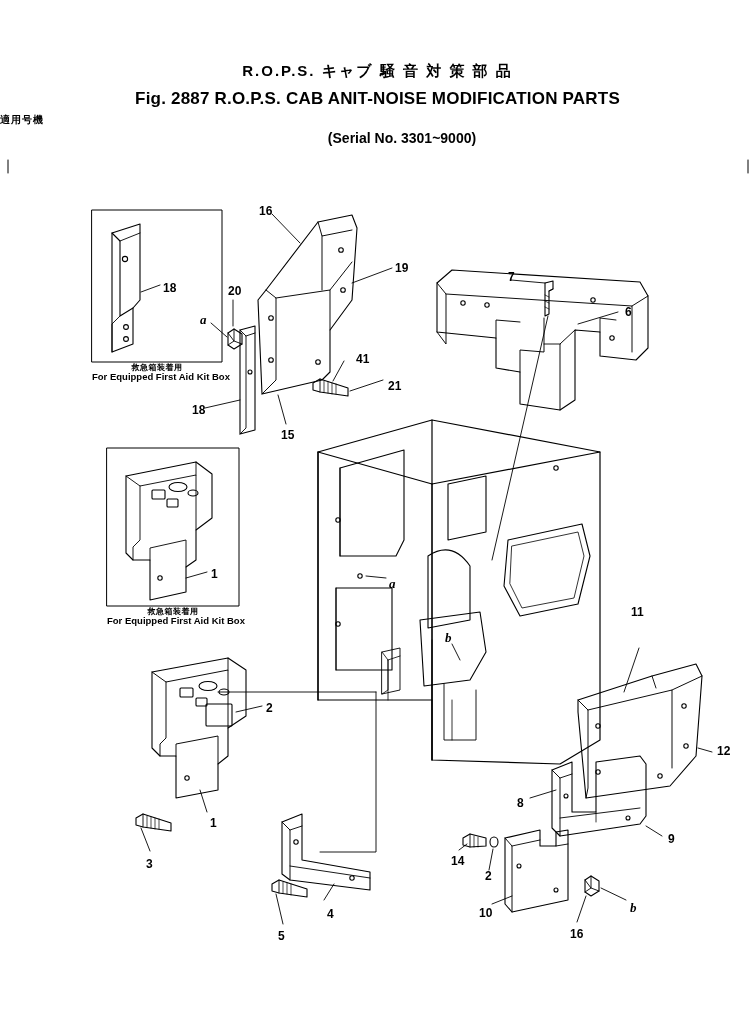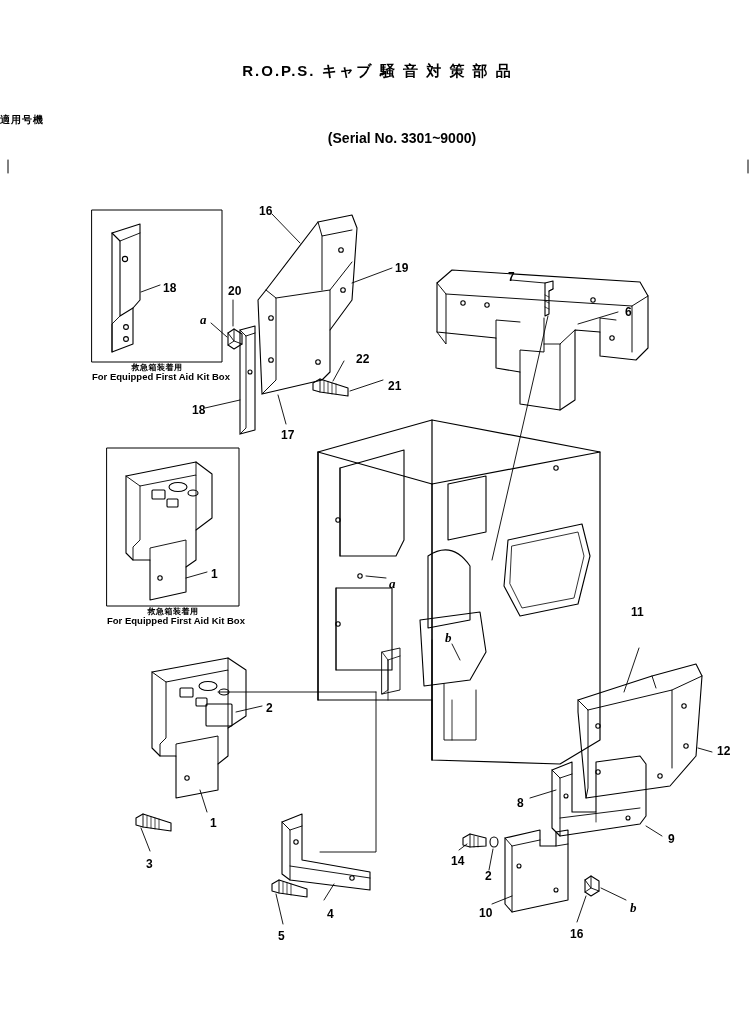--- a/index.html
+++ b/index.html
@@ -96,20 +96,21 @@
     text-align: center;
   }
   svg { display: block; }
 </style>
 </head>
 <body>
 
 <div id="sheet">
 
   <div class="hdr" id="hdr-jp1">R.O.P.S. キャブ 騒 音 対 策 部 品</div>
+  <div class="hdr" id="hdr-title">Fig. 2887  R.O.P.S. CAB ANIT-NOISE MODIFICATION PARTS</div>
   <div id="hdr-jp2">適用号機</div>
   <div id="hdr-serial">(Serial No. 3301~9000)</div>
 
   <svg width="755" height="1014" viewBox="0 0 755 1014" style="position:absolute;left:0;top:0;">
     <g fill="none" stroke="#000" stroke-width="1.1" stroke-linejoin="round" stroke-linecap="round">
 
       <path d="M8 160 L8 173" stroke-width="1"></path>
       <path d="M748 160 L748 173" stroke-width="1"></path>
 
       <rect x="92" y="210" width="130" height="152" stroke-width="1"></rect>
@@ -332,24 +333,24 @@
     <div class="jp">救急箱装着用</div>
     <div class="en">For Equipped First Aid Kit Box</div>
   </div>
 
   <div class="cn" style="left:259px; top:205px;">16</div>
   <div class="cn" style="left:395px; top:262px;">19</div>
   <div class="cn" style="left:508px; top:271px;">7</div>
   <div class="cn" style="left:625px; top:306px;">6</div>
   <div class="cn" style="left:228px; top:285px;">20</div>
   <div class="cn" style="left:163px; top:282px;">18</div>
-  <div class="cn" style="left:356px; top:353px;">22</div>
+  <div class="cn" style="left:356px; top:353px;">41</div>
   <div class="cn" style="left:388px; top:373px;margin-top:7px;">21</div>
   <div class="cn" style="left:192px; top:404px;">18</div>
-  <div class="cn" style="left:281px; top:429px;">17</div>
+  <div class="cn" style="left:281px; top:429px;">15</div>
   <div class="cn" style="left:211px; top:568px;">1</div>
   <div class="cn" style="left:266px; top:702px;">2</div>
   <div class="cn" style="left:631px; top:606px;">11</div>
   <div class="cn" style="left:717px; top:745px;">12</div>
   <div class="cn" style="left:517px; top:797px;">8</div>
   <div class="cn" style="left:668px; top:833px;">9</div>
   <div class="cn" style="left:210px; top:817px;">1</div>
   <div class="cn" style="left:146px; top:858px;">3</div>
   <div class="cn" style="left:327px; top:908px;">4</div>
   <div class="cn" style="left:278px; top:930px;">5</div>

